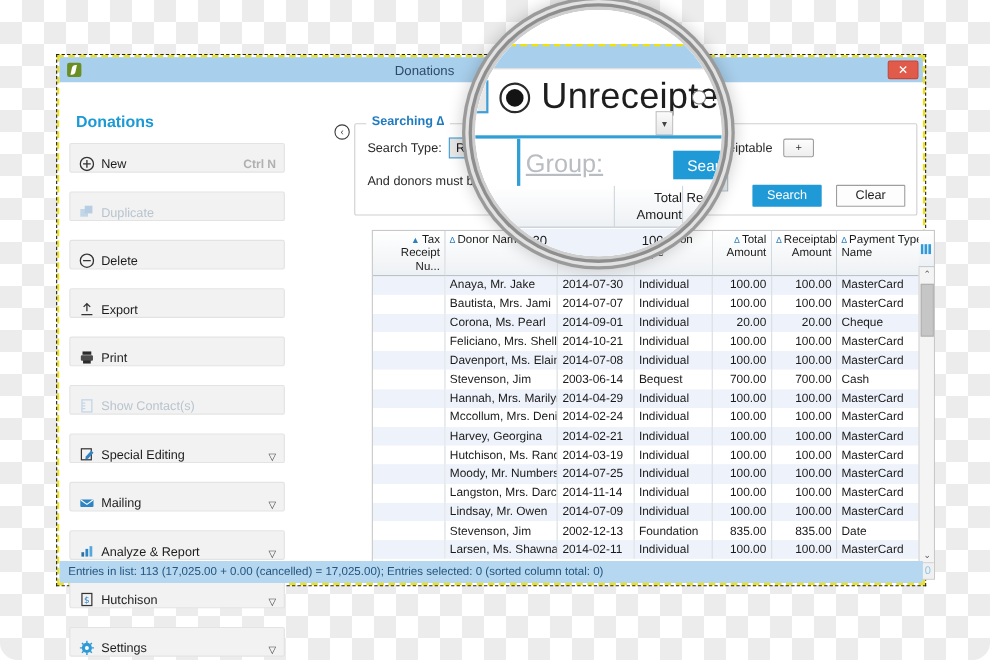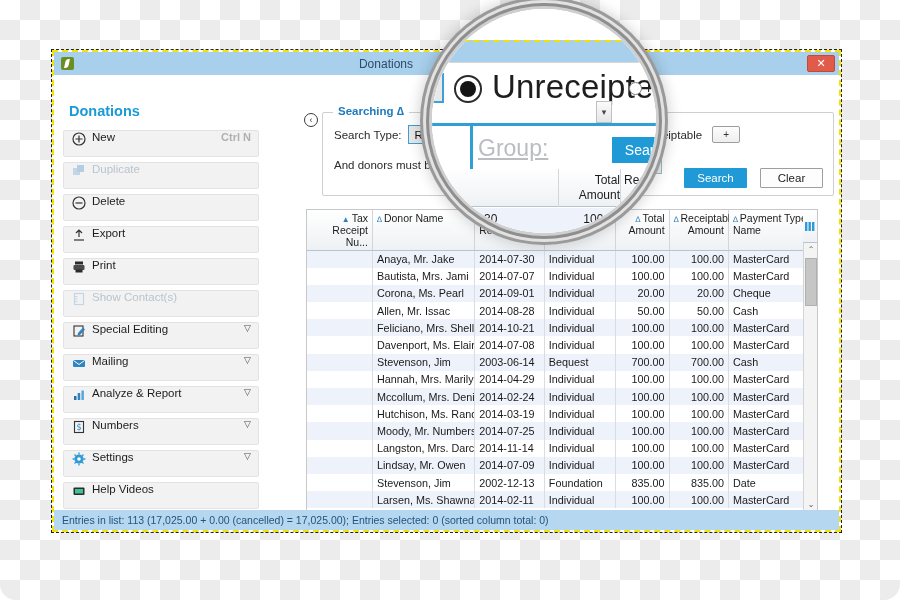--- a/index.html
+++ b/index.html
@@ -91,26 +91,26 @@
     width: 196px;
   }
   #sidebar-title {
     color: #1b9ad6;
     font-size: 14.5px;
     font-weight: bold;
     margin: 0 0 11px 6px;
   }
   .nav-item {
     height: 27px;
-    margin-bottom: 5px;
+    margin-bottom: 17px;
     background: #f2f2f2;
     border: 1px solid #e3e3e3;
     border-radius: 2px;
     display: flex;
-    align-items: flex-start;
+    align-items: flex-end;
     padding: 0 7px;
     font-size: 11.5px;
     color: #1d1d1d;
     position: relative;
   }
   .nav-item.disabled { color: #b9c4cd; }
   .nav-icon {
     width: 15px; height: 15px;
     margin-right: 6px;
     flex: 0 0 auto;
@@ -235,21 +235,21 @@
     border: 1px solid #9e9e9e;
     color: #1c1c1c;
     font-size: 11.5px;
     display: flex; align-items: center; justify-content: center;
     border-radius: 1px;
   }
 
   
   #grid-wrap {
     position: absolute;
-    left: 252px; top: 134px;
+    left: 284px; top: 134px;
     width: 512px; height: 318px;
     border: 1px solid #c8c8c8;
     background: #ffffff;
     overflow: hidden;
   }
   table { border-collapse: collapse; width: 100%; table-layout: fixed; }
   thead th {
     background: linear-gradient(#ffffff, #eef1f4);
     border-right: 1px solid #cfd6dc;
     border-bottom: 1px solid #b9c3cb;
@@ -588,21 +588,21 @@
           <span class="nav-caret">▽</span>
         </div>
 
         <div class="nav-item">
           <span class="nav-icon">
             <svg width="14" height="14" viewBox="0 0 14 14">
                 <rect x="2.5" y="1.5" width="9" height="11" fill="none" stroke="#333" stroke-width="1.1"></rect>
                 <text x="7" y="10" font-size="8" fill="#2f84c4" text-anchor="middle" font-family="DejaVu Sans">$</text>
               </svg>
           </span>
-          <span class="nav-label">Numbers</span>
+          <span class="nav-label">Hutchison</span>
           <span class="nav-caret">▽</span>
         </div>
 
         <div class="nav-item">
           <span class="nav-icon">
             <svg width="14" height="14" viewBox="0 0 14 14">
                 <circle cx="7" cy="7" r="4.6" fill="#2f9ad6"></circle>
                 <circle cx="7" cy="7" r="1.8" fill="#fff"></circle>
                 <path d="M7 0.6v2M7 11.4v2M0.6 7h2M11.4 7h2M2.5 2.5l1.4 1.4M10.1 10.1l1.4 1.4M11.5 2.5l-1.4 1.4M3.9 10.1l-1.4 1.4" stroke="#2f9ad6" stroke-width="1.3"></path>
               </svg>
@@ -700,29 +700,20 @@
                 <td class="num"></td>
                 <td class="txt">Corona, Ms. Pearl</td>
                 <td class="txt">2014-09-01</td>
                 <td class="txt">Individual</td>
                 <td class="num">20.00</td>
                 <td class="num">20.00</td>
                 <td class="txt">Cheque</td>
               </tr>
               <tr>
                 <td class="num"></td>
-                <td class="txt">Allen, Mr. Issac</td>
-                <td class="txt">2014-08-28</td>
-                <td class="txt">Individual</td>
-                <td class="num">50.00</td>
-                <td class="num">50.00</td>
-                <td class="txt">Cash</td>
-              </tr>
-              <tr>
-                <td class="num"></td>
                 <td class="txt">Feliciano, Mrs. Shelli</td>
                 <td class="txt">2014-10-21</td>
                 <td class="txt">Individual</td>
                 <td class="num">100.00</td>
                 <td class="num">100.00</td>
                 <td class="txt">MasterCard</td>
               </tr>
               <tr>
                 <td class="num"></td>
                 <td class="txt">Davenport, Ms. Elaine</td>
@@ -747,20 +738,29 @@
                 <td class="txt">2014-04-29</td>
                 <td class="txt">Individual</td>
                 <td class="num">100.00</td>
                 <td class="num">100.00</td>
                 <td class="txt">MasterCard</td>
               </tr>
               <tr>
                 <td class="num"></td>
                 <td class="txt">Mccollum, Mrs. Denice</td>
                 <td class="txt">2014-02-24</td>
+                <td class="txt">Individual</td>
+                <td class="num">100.00</td>
+                <td class="num">100.00</td>
+                <td class="txt">MasterCard</td>
+              </tr>
+              <tr>
+                <td class="num"></td>
+                <td class="txt">Harvey, Georgina</td>
+                <td class="txt">2014-02-21</td>
                 <td class="txt">Individual</td>
                 <td class="num">100.00</td>
                 <td class="num">100.00</td>
                 <td class="txt">MasterCard</td>
               </tr>
               <tr>
                 <td class="num"></td>
                 <td class="txt">Hutchison, Ms. Randi</td>
                 <td class="txt">2014-03-19</td>
                 <td class="txt">Individual</td>

